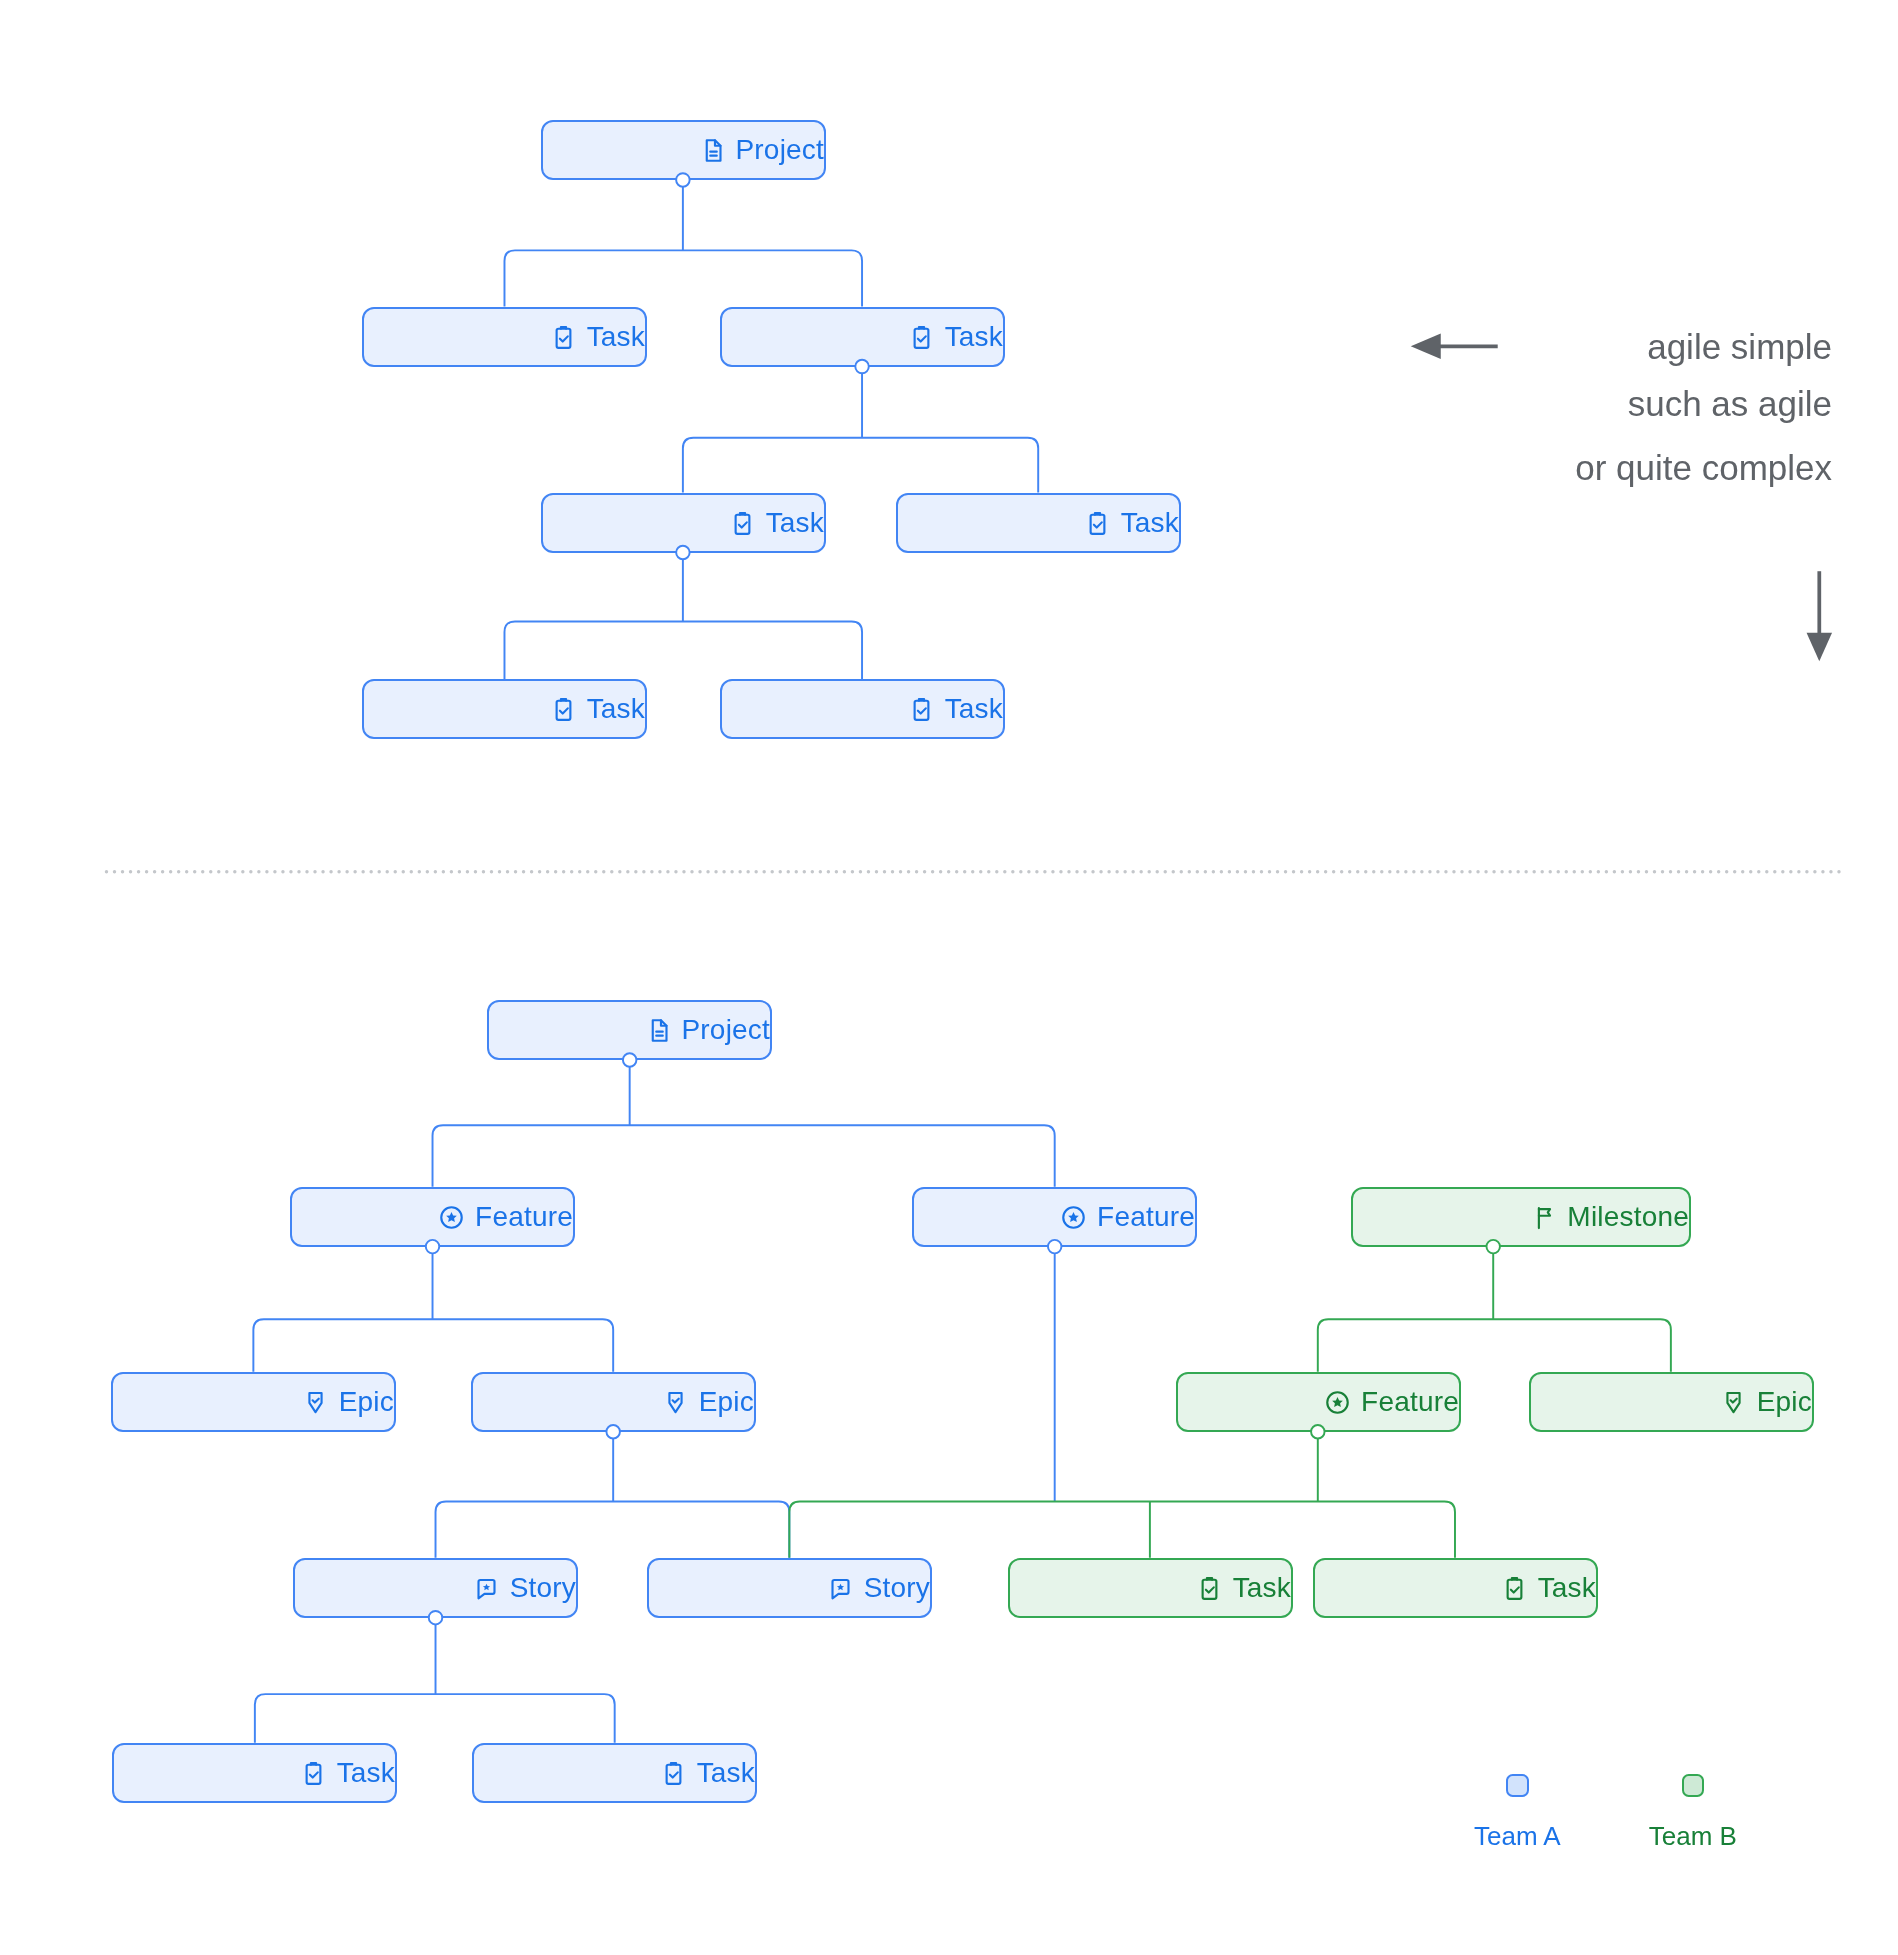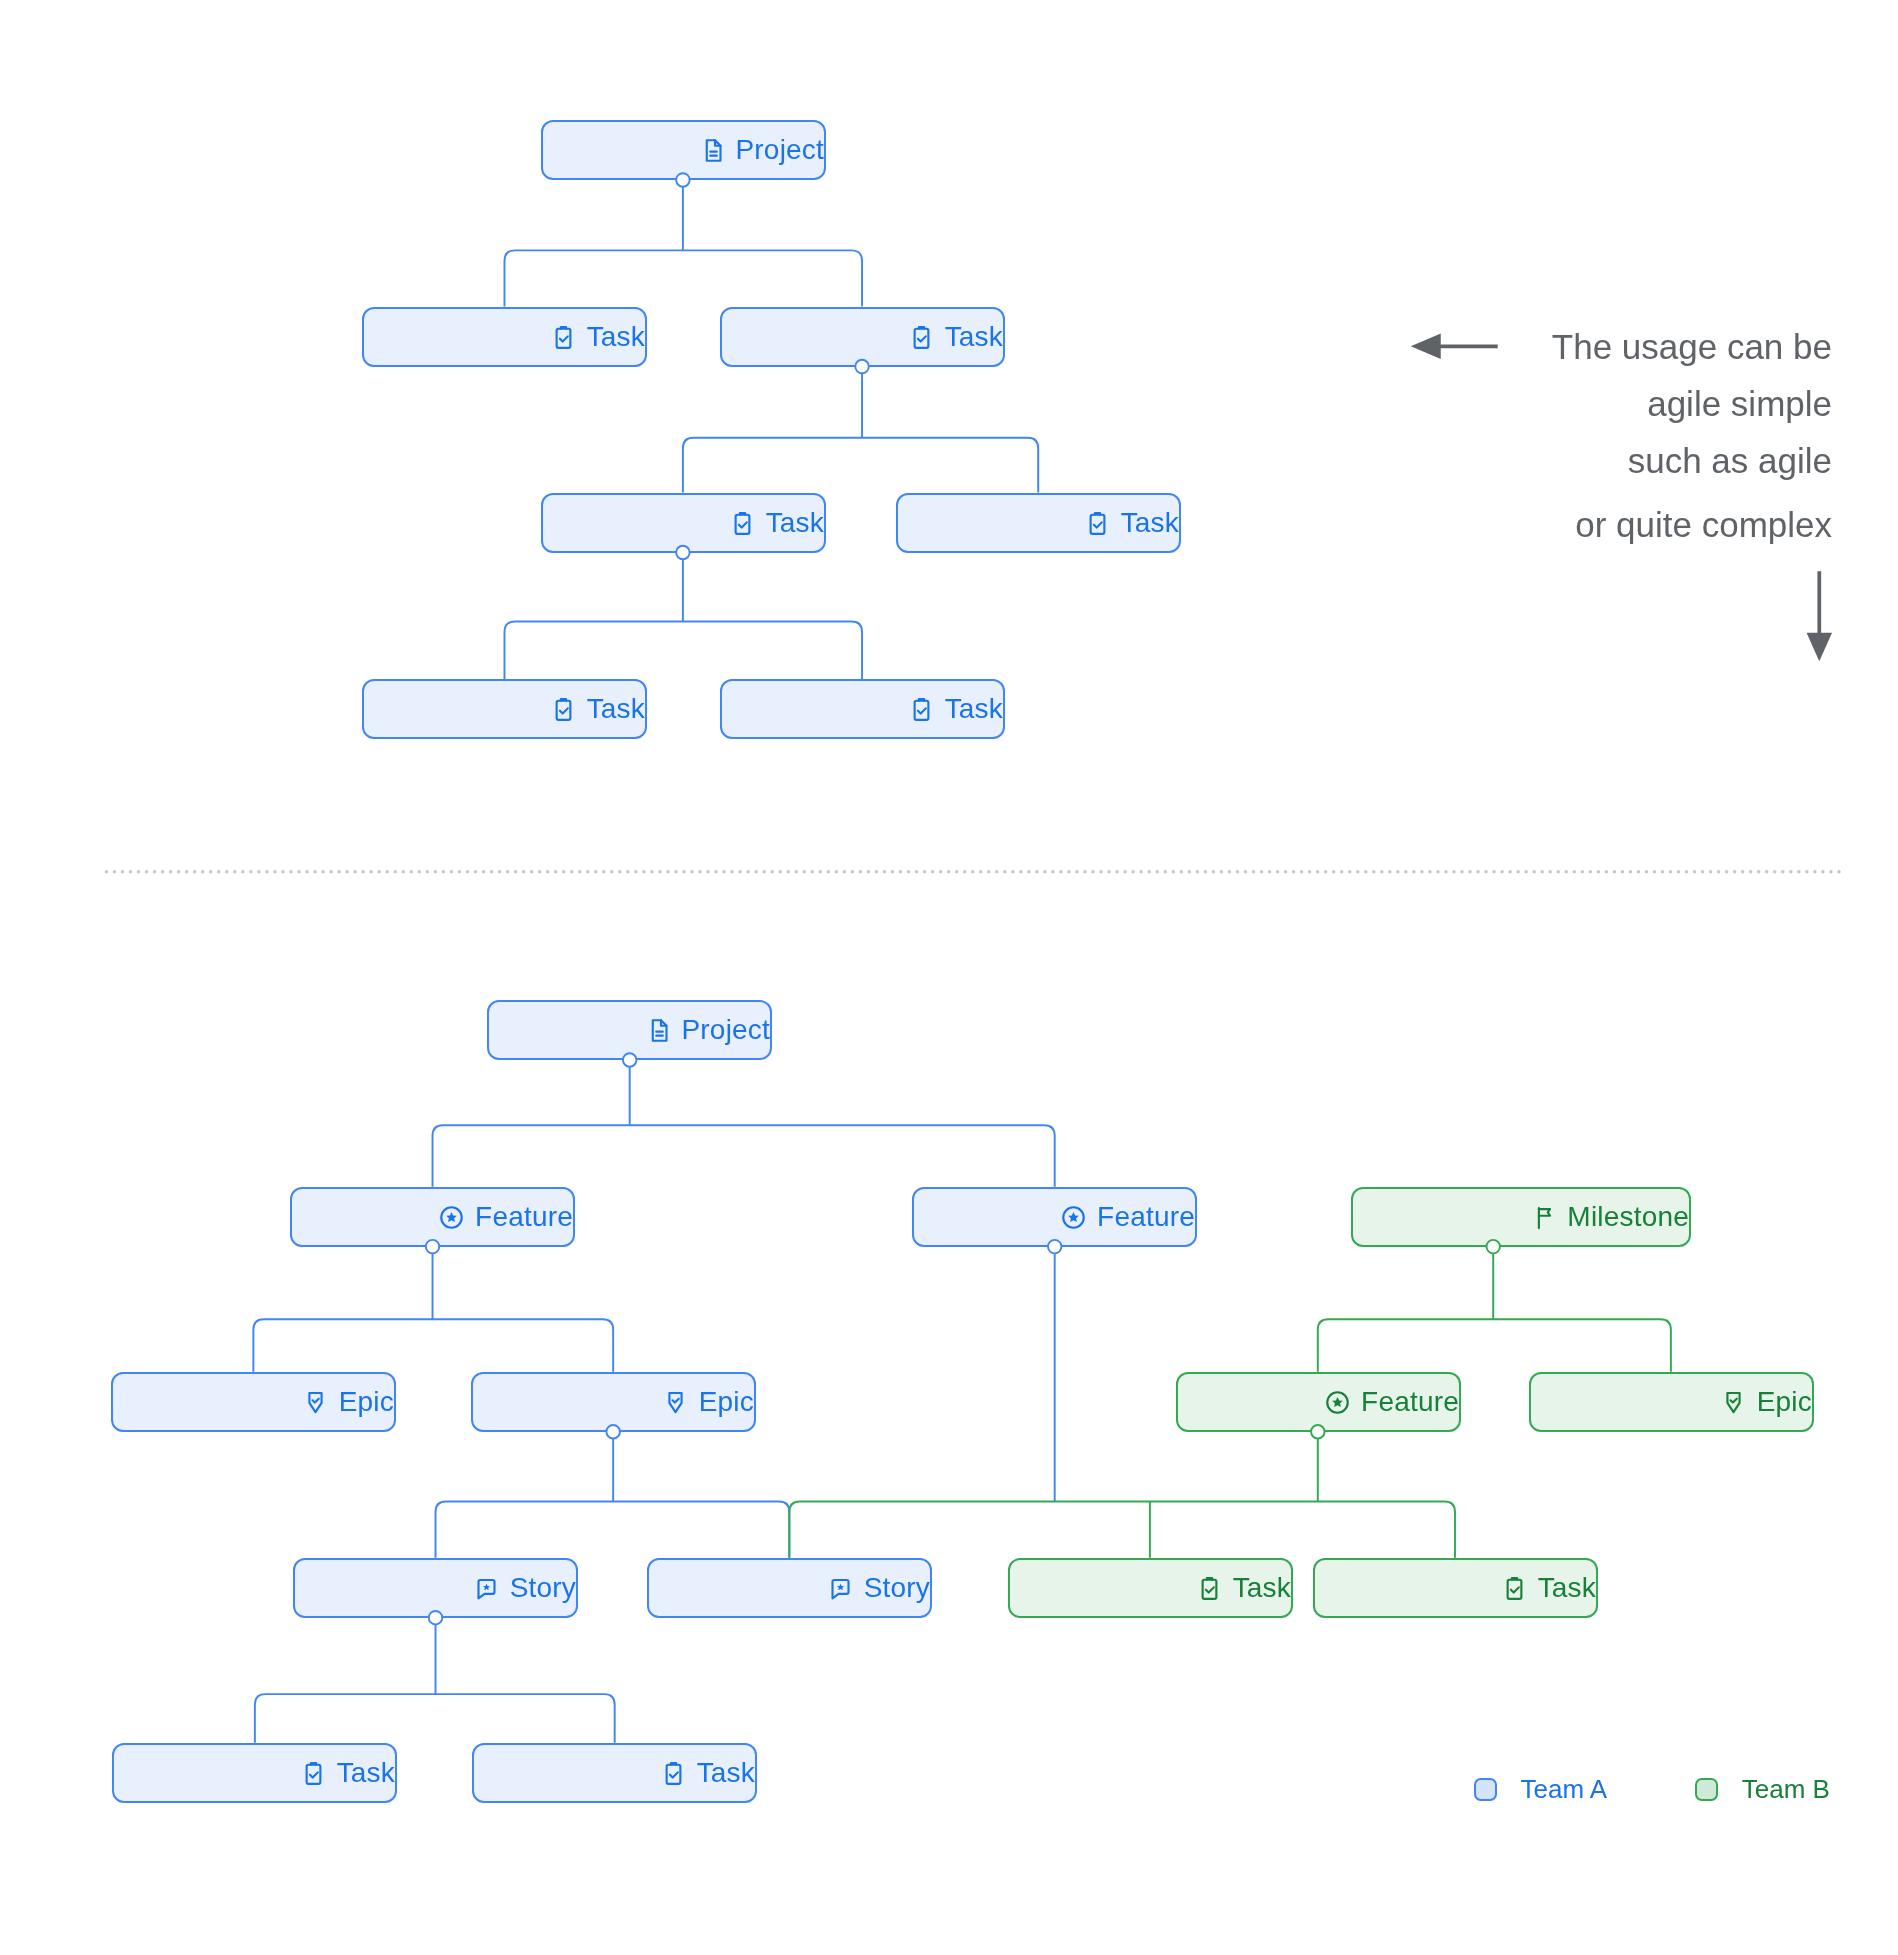--- a/index.html
+++ b/index.html
@@ -23,21 +23,21 @@
   .annotation{
     position:absolute;right:66px;top:318px;width:420px;z-index:5;
     text-align:right;font-size:35px;font-weight:400;
   }
   .annotation .ann-line{height:57px;line-height:57px;white-space:nowrap;}
   .annotation .ann-gap{margin-top:6.7px;}
   .legend{
     position:absolute;left:1474px;top:1774px;z-index:5;
     display:flex;align-items:center;gap:88px;
   }
-  .legend-item{display:flex;align-items:center;gap:24px;}
+  .legend-item{display:flex;align-items:center;gap:24px;flex-direction:column;}
   .legend-swatch{width:22.5px;height:22.5px;border:2.2px solid;border-radius:6.7px;box-sizing:border-box;}
   .legend-label{font-size:26px;font-weight:500;white-space:nowrap;}
 </style>
 </head>
 <body>
 
 <div class="canvas">
 
   <svg class="layer" id="edges-layer" viewBox="0 0 2532 2608" width="1898" height="1955">
       <path d="M911 240V334M673 409V348Q673 334 687 334H1136Q1150 334 1150 348V409" fill="none" stroke="#4285f4" stroke-width="2.6"></path>
@@ -278,21 +278,20 @@
       <polygon points="1882,462 1922,445 1922,479" fill="#5f6368"></polygon>
     </g>
 
     <g>
       <line x1="2427" y1="762" x2="2427" y2="845" stroke="#5f6368" stroke-width="5"></line>
       <polygon points="2427,882 2410,844 2444,844" fill="#5f6368"></polygon>
     </g>
   </svg>
 
   <div class="annotation" style="color: rgb(95, 99, 104);">
-    <div class="ann-line">The usage can be</div>
     <div class="ann-line">agile simple</div>
     <div class="ann-line">such as agile</div>
     <div class="ann-line ann-gap">or quite complex</div>
   </div>
 
   <div class="legend">
     <div class="legend-item">
       <span class="legend-swatch" id="swatch-0" style="border-color: rgb(66, 133, 244); background: rgb(210, 227, 252);"></span>
       <span class="legend-label" id="legend-label-0" style="color: rgb(26, 115, 232);">Team A</span>
     </div>

